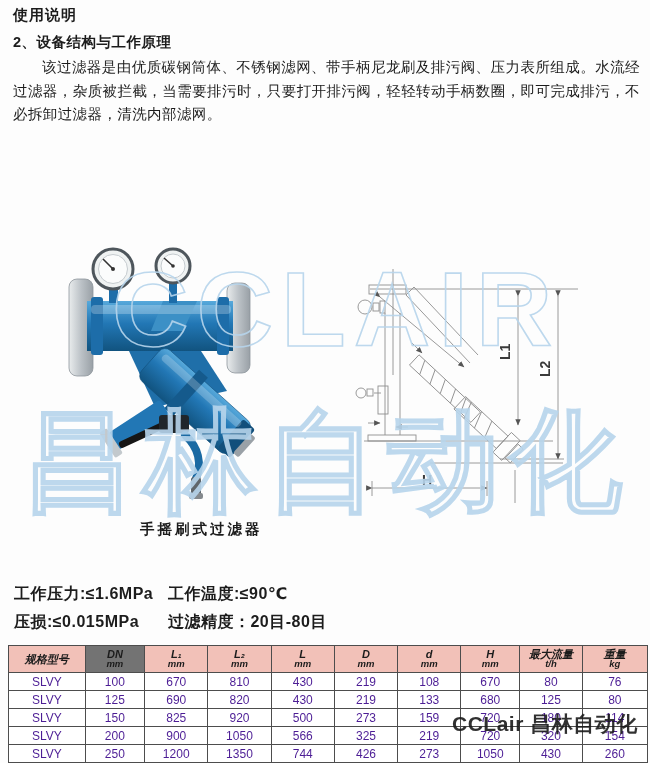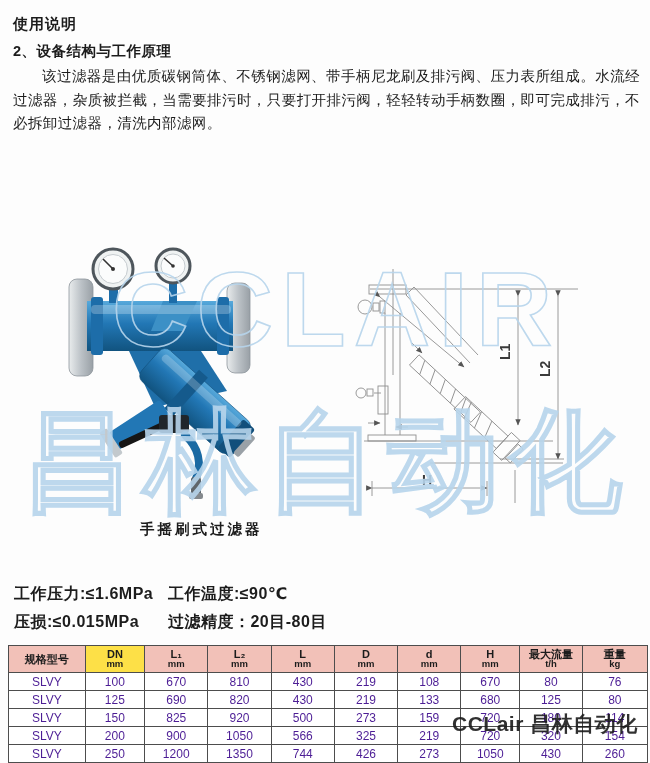--- a/index.html
+++ b/index.html
@@ -1,38 +1,38 @@
 <!DOCTYPE html>
 <html><head>
 <meta charset="utf-8">
 <style>
   html,body{margin:0;padding:0;}
   body{
     width:650px;height:763px;position:relative;overflow:hidden;
     background:#fdfdfd;color:#1c1c1c;
     font-family:"Liberation Sans","DejaVu Sans",sans-serif;
   }
-  .doc{position:absolute;left:13px;top:15px;width:627px;}
+  .doc{position:absolute;left:13px;top:6px;width:627px;}
   .doc-title{font-size:15px;font-weight:bold;margin:0 0 8px 0;letter-spacing:1px;}
   .sec-head{font-size:14.5px;font-weight:600;margin:0 0 4px 0;letter-spacing:0.5px;}
   .para{font-size:14.5px;font-weight:500;line-height:23.5px;margin:0 0 4px 0;
         text-indent:2em;text-align:justify;letter-spacing:0.4px;}
   .figure{position:absolute;left:0;top:232px;width:650px;height:330px;}
   .photo-svg{position:absolute;left:65px;top:11px;}
   .drawing-svg{position:absolute;left:350px;top:23px;}
   .wm-svg{position:absolute;left:0;top:6px;pointer-events:none;z-index:3;}
   .fig-caption{position:absolute;left:140px;top:288px;font-size:14.5px;font-weight:bold;
                letter-spacing:3px;z-index:4;}
   .specs{position:absolute;left:14px;top:584px;font-size:16px;font-weight:600;letter-spacing:0.5px;}
   .specs .line{margin-bottom:7px;}
   .specs .cell-a{display:inline-block;width:149px;}
   .spec-table{position:absolute;left:8px;top:645px;width:640px;border-collapse:collapse;
               table-layout:fixed;z-index:2;background:#fff;}
   .spec-table th,.spec-table td{border:1px solid #4d4d4d;text-align:center;padding:0;}
-  .spec-table thead th{height:26px;font-weight:bold;font-size:11px;line-height:1.1;}
+  .spec-table thead th{height:26px;font-weight:bold;font-size:11px;line-height:1.1;font-style:italic;}
   .spec-table tbody td{height:17px;font-size:12px;color:#4c1d95;}
   .th-sub{font-size:9.5px;font-weight:600;margin-top:-1px;}
   .corner-wm{position:absolute;left:452px;top:710px;font-size:21px;font-weight:600;
              color:rgba(25,25,25,0.9);letter-spacing:0.5px;z-index:6;white-space:nowrap;}
 </style>
 </head>
 <body>
 
 <div class="doc">
   <h1 class="doc-title">使用说明</h1>
@@ -203,21 +203,21 @@
       <col style="width:9.9%">
       <col style="width:9.2%">
     <col style="width:9.8%">
       <col>
   </colgroup>
   <thead>
       <tr>
         <th style="background: rgb(242, 193, 184);">
           <div>规格型号</div>
         </th>
-        <th style="background: #fde047;">
+        <th style="background: #737373;">
           <div>DN</div>
           <div class="th-sub">mm</div>
         </th>
         <th style="background: rgb(242, 193, 184);">
           <div>L₁</div>
           <div class="th-sub">mm</div>
         </th>
         <th style="background: rgb(242, 193, 184);">
           <div>L₂</div>
           <div class="th-sub">mm</div>

